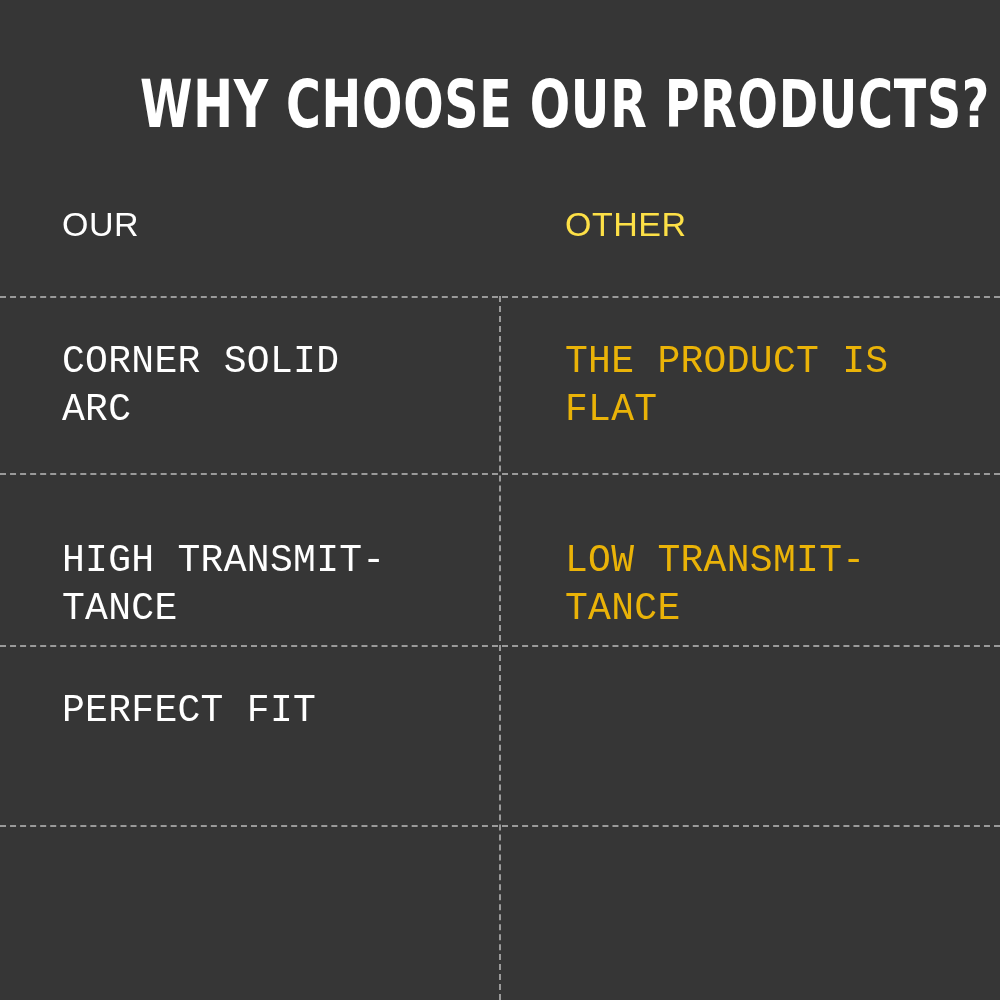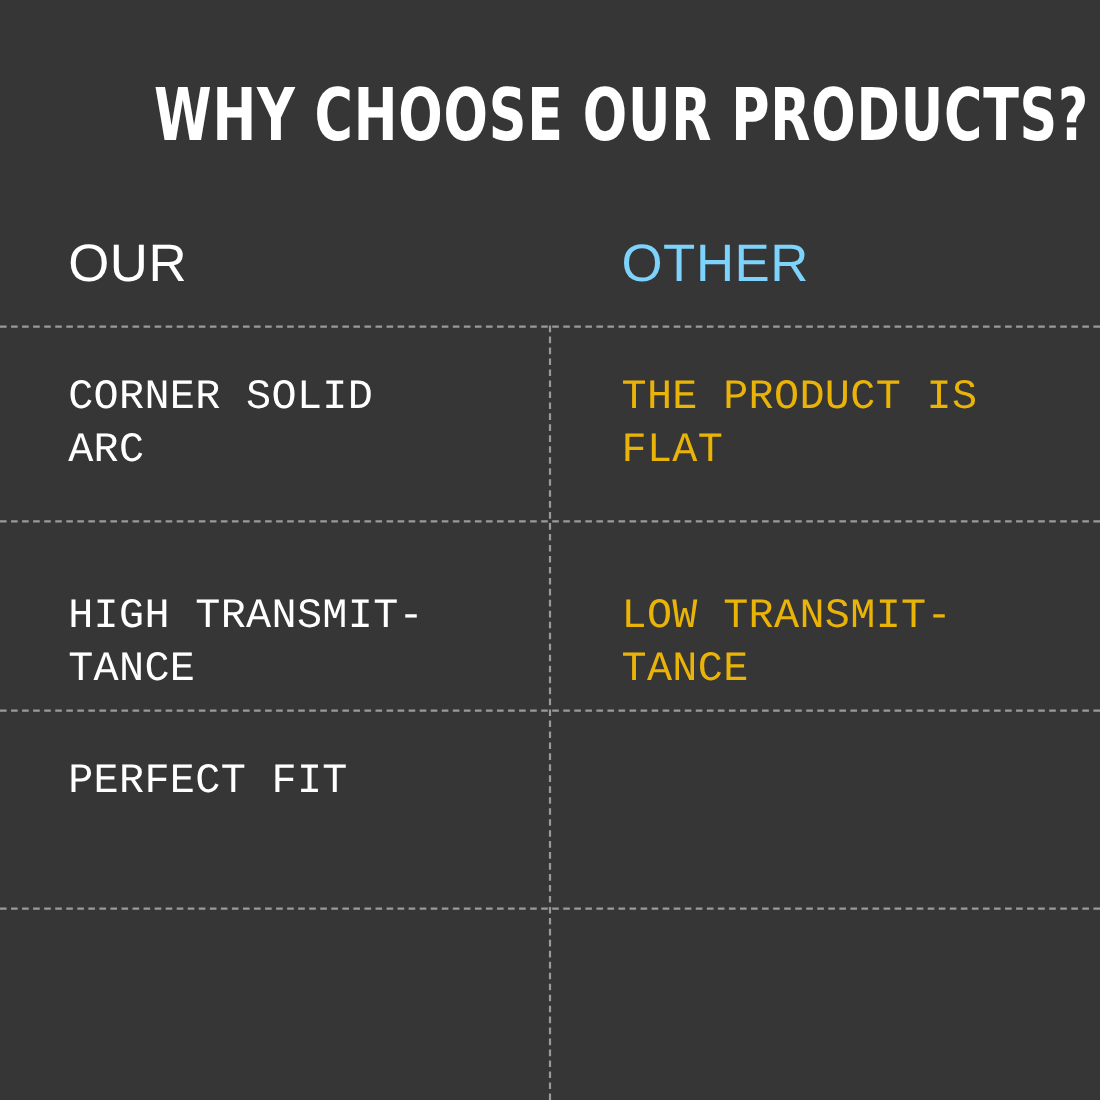--- a/index.html
+++ b/index.html
@@ -45,36 +45,36 @@
   
   .head-row {
     position: absolute;
     left: 0;
     top: 196px;
     width: 1000px;
     height: 72px;
   }
   .head-cell {
     position: absolute;
-    top: 16px;
+    top: 0;
     font-family: "Liberation Sans", sans-serif;
     font-weight: 300;
-    font-size: 48px;
+    font-size: 34px;
     line-height: 56px;
     letter-spacing: 0.5px;
     text-transform: uppercase;
     white-space: nowrap;
   }
   .head-our {
     left: 62px;
     color: #ffffff;
   }
   .head-other {
     left: 565px;
-    color: #7dd3fc;
+    color: #fde047;
   }
 
   
   .hrule {
     position: absolute;
     left: 0;
     width: 1000px;
     height: 0;
     border-top: 2px dashed #9a9a9a;
   }

